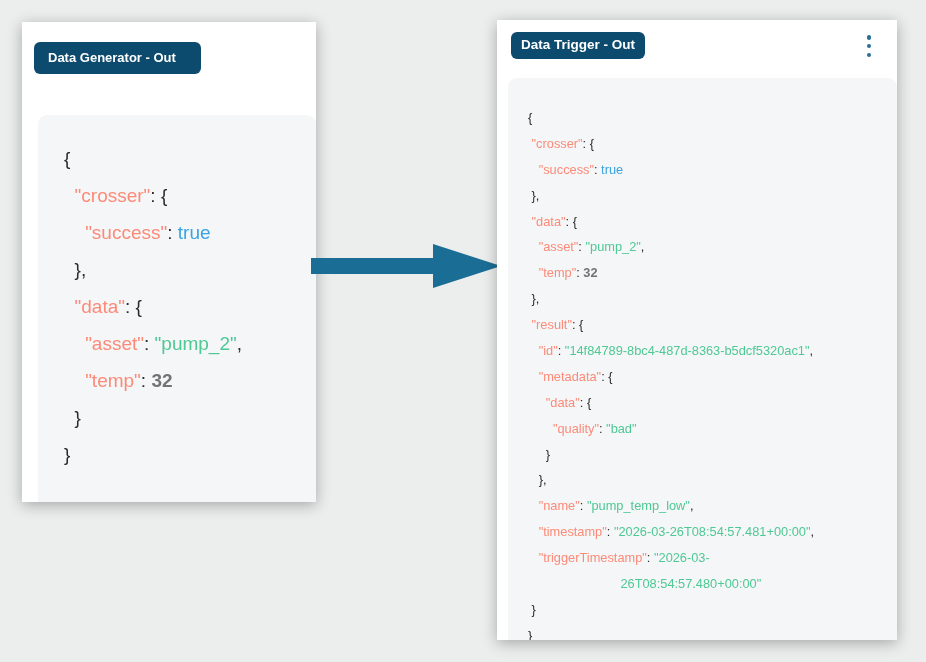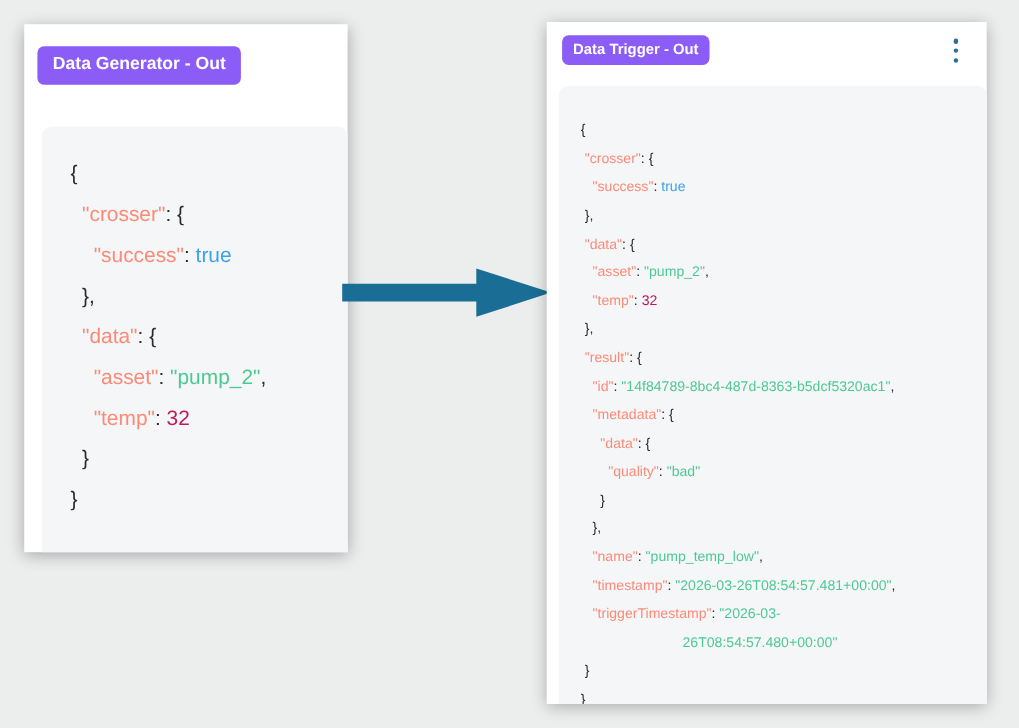--- a/index.html
+++ b/index.html
@@ -32,32 +32,32 @@
   #right-card {
     left: 497px;
     top: 20px;
     width: 400px;
     height: 620px;
   }
 
   
   .badge {
     position: absolute;
-    background: #8b5cf6;
+    background: #0c4a6e;
     color: #ffffff;
     font-weight: bold;
     border-radius: 6px;
     white-space: nowrap;
     line-height: 1;
   }
   #left-badge {
     left: 12px;
     top: 20px;
-    font-size: 16px;
-    padding: 9px 14px 10px 14px;
+    font-size: 13px;
+    padding: 9px 25px 10px 14px;
   }
   #right-badge {
     left: 14px;
     top: 12px;
     font-size: 13.5px;
     padding: 6px 10px 7px 10px;
   }
 
   
   .kebab {
@@ -112,21 +112,21 @@
     white-space: pre;
     line-height: 1.0;
   }
   #left-json .json-line  { font-size: 19px; margin-bottom: 18px; }
   #right-json .json-line { font-size: 12.8px; margin-bottom: 13.1px; }
 
   
   .k   { color: #fc8a77; }   
   .s   { color: #4ec994; }   
   .b   { color: #3aa3e0; text-align: right; }   
-  .n   { color: #be185d; }   
+  .n   { color: #737373; font-weight: bold; }   
   .p   { color: #2b2b2b; }   
 
   
   #arrow {
     position: absolute;
     left: 311px;
     top: 243px;
     width: 190px;
     height: 46px;
   }

